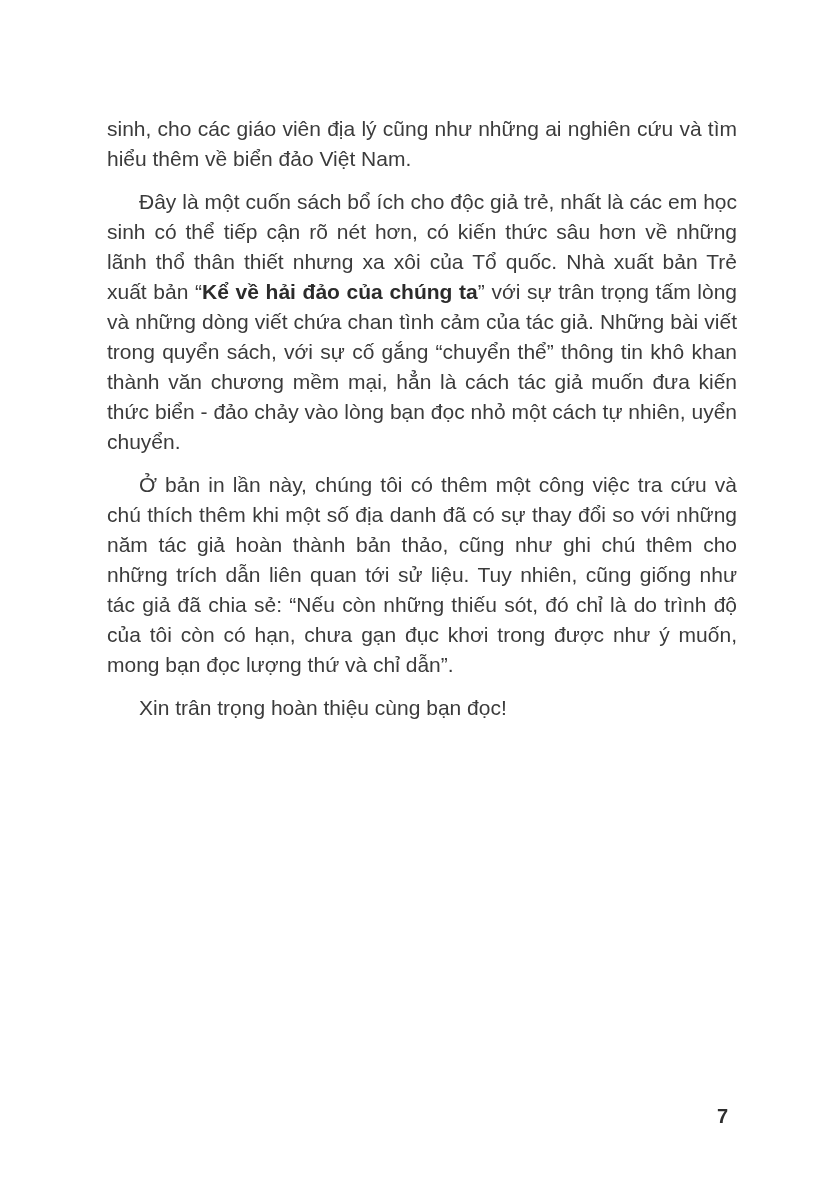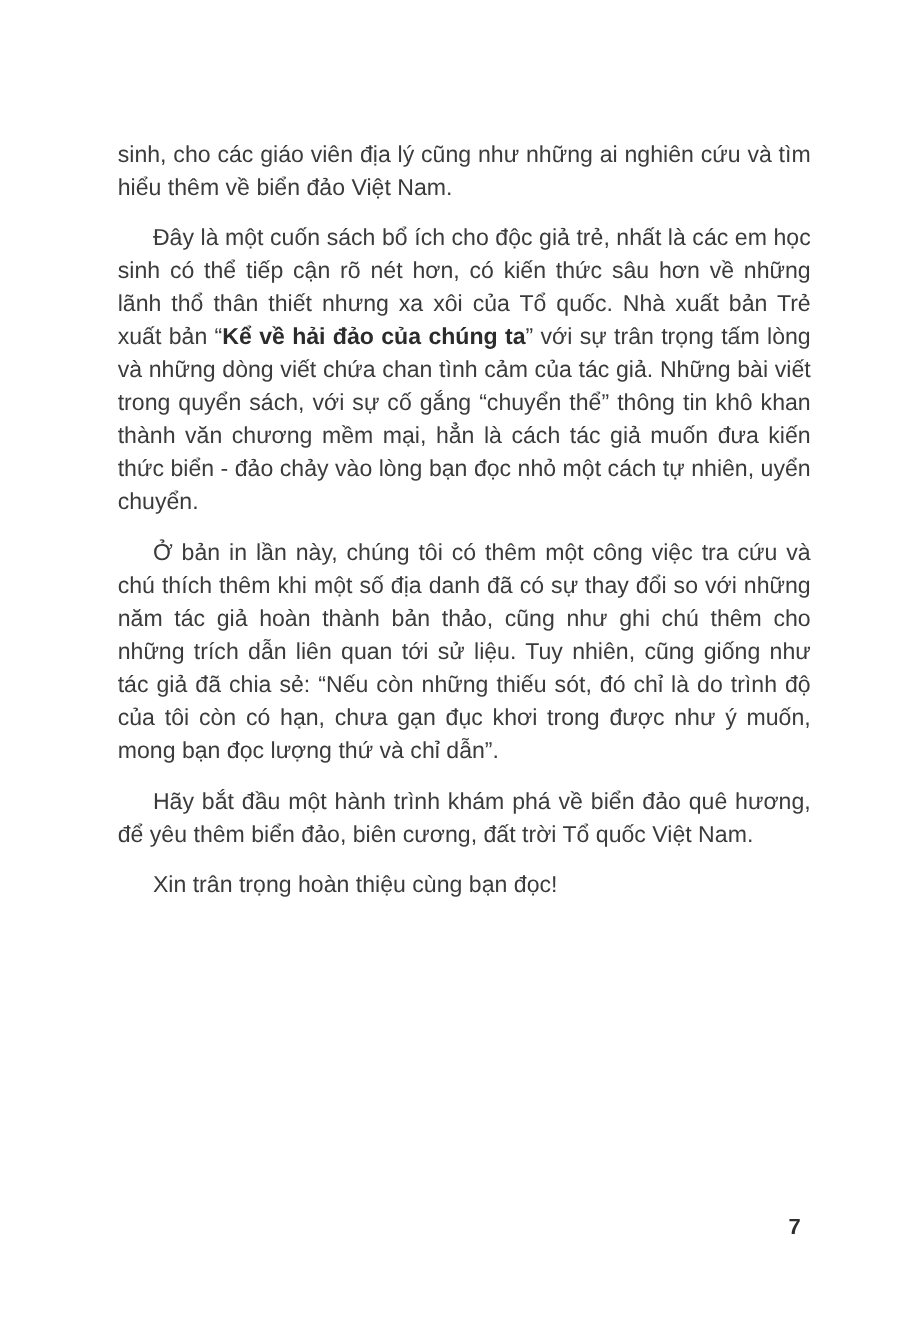--- a/index.html
+++ b/index.html
@@ -19,21 +19,21 @@
     position: absolute;
     left: 107px;
     top: 110px;
     width: 630px;
     color: #3b3b3b;
     font-size: 21px;
     line-height: 30px;
     text-align: justify;
   }
   .text-block p {
-    margin: 16px 0 13px 0;
+    margin: 4px 0 13px 0;
     text-indent: 32px;
   }
   .text-block p.continued {
     text-indent: 0;
   }
   .book-title {
     font-weight: bold;
     color: #2b2b2b;
   }
   .signature {
@@ -60,20 +60,19 @@
 <div class="page">
   <div class="text-block">
 
     <p class="continued">sinh, cho các giáo viên địa lý cũng như những ai nghiên cứu và tìm hiểu thêm về biển đảo Việt Nam.</p>
 
     <p><span>Đây là một cuốn sách bổ ích cho độc giả trẻ, nhất là các em học sinh có thể tiếp cận rõ nét hơn, có kiến thức sâu hơn về những lãnh thổ thân thiết nhưng xa xôi của Tổ quốc. Nhà xuất bản Trẻ xuất bản “</span><span class="book-title">Kể về hải đảo của chúng ta</span><span>” với sự trân trọng tấm lòng và những dòng viết chứa chan tình cảm của tác giả. Những bài viết trong quyển sách, với sự cố gắng “chuyển thể” thông tin khô khan thành văn chương mềm mại, hẳn là cách tác giả muốn đưa kiến thức biển - đảo chảy vào lòng bạn đọc nhỏ một cách tự nhiên, uyển chuyển.</span></p>
 
     <p>Ở bản in lần này, chúng tôi có thêm một công việc tra cứu và chú thích thêm khi một số địa danh đã có sự thay đổi so với những năm tác giả hoàn thành bản thảo, cũng như ghi chú thêm cho những trích dẫn liên quan tới sử liệu. Tuy nhiên, cũng giống như tác giả đã chia sẻ: “Nếu còn những thiếu sót, đó chỉ là do trình độ của tôi còn có hạn, chưa gạn đục khơi trong được như ý muốn, mong bạn đọc lượng thứ và chỉ dẫn”.</p>
 
 
-    <p>Hãy bắt đầu một hành trình khám phá về biển đảo quê hương, để yêu thêm biển đảo, biên cương, đất trời Tổ quốc Việt Nam.</p>
 
     <p>Xin trân trọng hoàn thiệu cùng bạn đọc!</p>
 
   </div>
 
   <div class="page-number">7</div>
 </div>
 
 </body></html>

